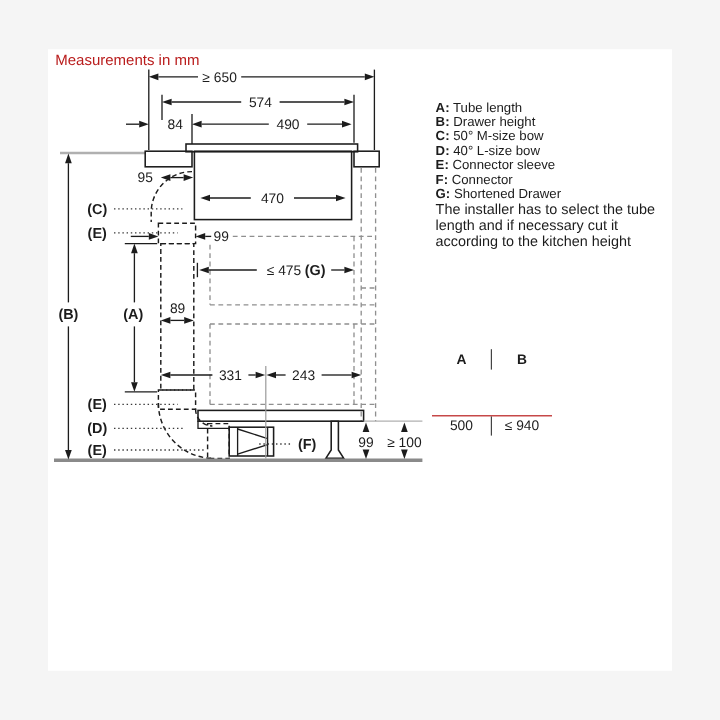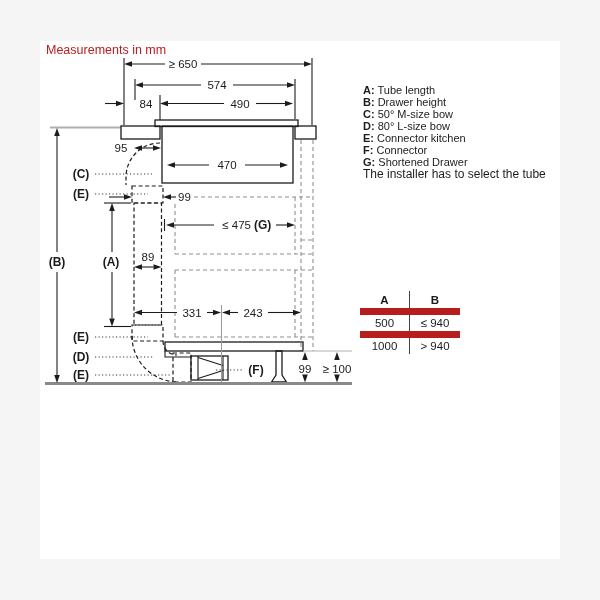--- a/index.html
+++ b/index.html
@@ -16,21 +16,21 @@
   #legend{left:363px;top:56px;font-size:11px;line-height:12px;margin-top:28px;}
   .legend-row{white-space:nowrap;}
   .legend-key{font-weight:bold;}
   #note{left:363px;top:168px;font-size:12px;line-height:13.5px;}
   .note-line{white-space:nowrap;}
   #spec-table{left:360px;top:291px;font-size:11.5px;}
   .trow{display:flex;}
   .tcell{width:49px;height:16px;display:flex;align-items:center;justify-content:center;}
   .tcell.colB{width:50px;border-left:1px solid #444;}
   .thead .tcell{font-weight:bold;height:17px;}
-  .tbody-row{border-top:7px solid #b91c1c;}
+  .tbody-row{border-top:1px solid #b91c1c;margin-top:38px;}
   
   .ln{stroke:#1c1c1c;stroke-width:1.1;fill:none;}
   .ln2{stroke:#1c1c1c;stroke-width:1.3;fill:none;}
   .dashb{stroke:#1c1c1c;stroke-width:1.2;fill:none;stroke-dasharray:4 2.6;}
   .dashg{stroke:#8f8f8f;stroke-width:1.1;fill:none;stroke-dasharray:4 3;}
   .dots{stroke:#3a3a3a;stroke-width:1.1;fill:none;stroke-dasharray:1.2 2.3;}
   .arrow{fill:#1c1c1c;stroke:none;}
   .dimtxt{font-size:11.5px;fill:#1c1c1c;}
   .lbltxt{font-size:12px;font-weight:bold;fill:#1c1c1c;}
   .mid{text-anchor:middle;}
@@ -237,36 +237,34 @@
     <text class="lbltxt mid" x="256" y="374">(F)</text>
   </g>
 </svg>
 
 <div class="abs" id="title">Measurements in mm</div>
 
 <div class="abs" id="legend">
   <div class="legend-row"><span class="legend-key">A:</span> <span>Tube length</span></div>
   <div class="legend-row"><span class="legend-key">B:</span> <span>Drawer height</span></div>
   <div class="legend-row"><span class="legend-key">C:</span> <span>50° M-size bow</span></div>
-  <div class="legend-row"><span class="legend-key">D:</span> <span>80° L-size bow</span></div>
-  <div class="legend-row"><span class="legend-key">E:</span> <span>Connector kitchen</span></div>
+  <div class="legend-row"><span class="legend-key">D:</span> <span>40° L-size bow</span></div>
+  <div class="legend-row"><span class="legend-key">E:</span> <span>Connector sleeve</span></div>
   <div class="legend-row"><span class="legend-key">F:</span> <span>Connector</span></div>
   <div class="legend-row"><span class="legend-key">G:</span> <span>Shortened Drawer</span></div>
 </div>
 
 <div class="abs" id="note">
   <div class="note-line">The installer has to select the tube</div>
+  <div class="note-line">length and if necessary cut it</div>
+  <div class="note-line">according to the kitchen height</div>
 </div>
 
 <div class="abs" id="spec-table">
   <div class="trow thead">
     <div class="tcell">A</div>
     <div class="tcell colB">B</div>
   </div>
   <div class="trow tbody-row">
     <div class="tcell">500</div>
     <div class="tcell colB">≤ 940</div>
   </div>
-  <div class="trow tbody-row">
-    <div class="tcell">1000</div>
-    <div class="tcell colB">&gt; 940</div>
-  </div>
 </div>
 
 </body></html>

